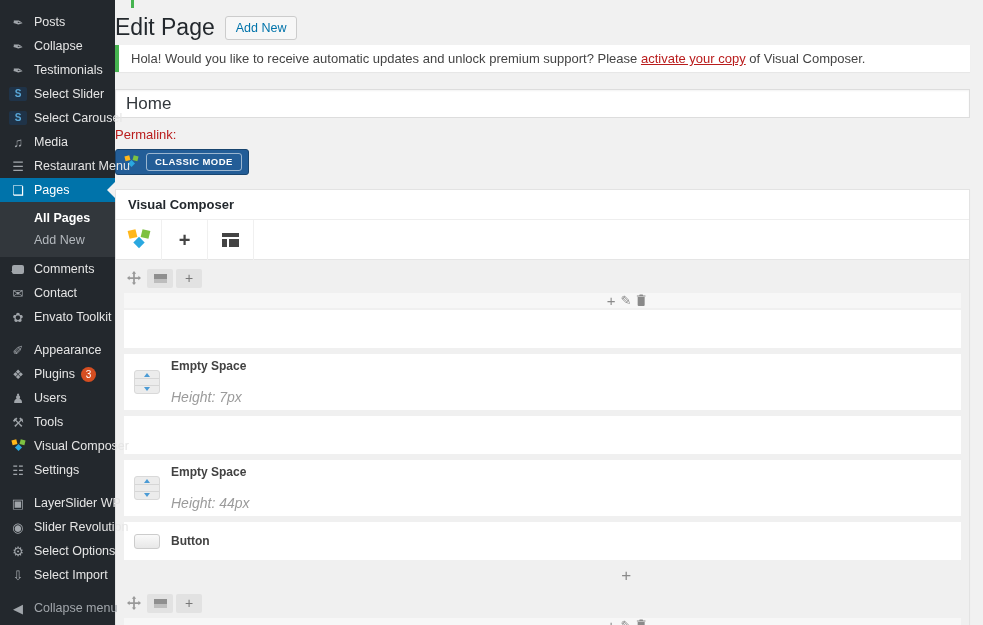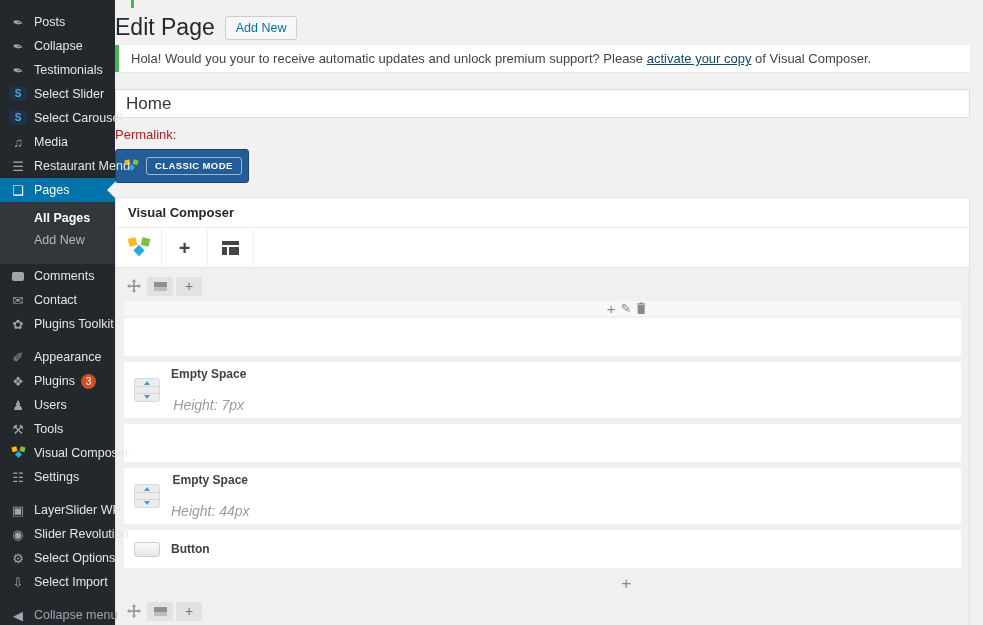--- a/index.html
+++ b/index.html
@@ -15,21 +15,21 @@
     background:#23282d; padding-top:10px; z-index:5; }
   .sb-item { display:flex; align-items:center; height:24px; padding:0 6px 0 9px;
     color:#e5e5e5; font-size:12.5px; cursor:pointer; position:relative; white-space:nowrap; }
   .sb-ico { width:18px; min-width:18px; margin-right:7px; color:#a0a5aa; font-size:13px;
     display:flex; align-items:center; justify-content:center; }
   .sb-item.active { background:#0073aa; color:#fff; }
   .sb-item.active .sb-ico { color:#fff; }
   .sb-item.active::after { content:""; position:absolute; right:0; top:50%; margin-top:-8px;
     border:8px solid transparent; border-right-color:#f1f1f1; }
   .sb-item.muted { color:#a0a5aa; }
-  .sb-sub { background:#32373c; padding:5px 0 13px; }
+  .sb-sub { background:#32373c; padding:5px 0 6px; }
   .sb-sub-item { height:22px; line-height:22px; padding-left:34px; font-size:12.5px;
     color:#b4b9be; cursor:pointer; }
   .sb-sub-item.current { color:#fff; font-weight:bold; }
   .sb-gap { height:9px; }
   .sb-badge { margin-left:6px; background:#d54e21; color:#fff; border-radius:50%;
     min-width:15px; height:15px; line-height:15px; font-size:10px; text-align:center; }
 
   .icon-s-badge { background:#1f3348; color:#59a7d7; font-weight:bold; font-size:10px;
     width:14px; height:14px; line-height:14px; border-radius:2px; text-align:center; display:block; }
   .icon-comment { position:relative; height:14px; }
@@ -45,29 +45,29 @@
     background:#f1f1f1; padding:0 13px 0 0; }
   .remnant { position:absolute; left:16px; top:0; width:3px; height:8px; background:#46b450; }
 
   .page-head { display:flex; align-items:center; gap:10px; margin-top:14px; height:27px; }
   h1 { font-size:23px; font-weight:400; color:#23282d; margin:0; line-height:27px; }
   .add-new { display:inline-block; padding:4px 10px; background:#f7f7f7; border:1px solid #ccc;
     border-radius:3px; color:#0073aa; font-size:12.5px; cursor:pointer; }
 
   .notice { margin-top:4px; background:#fff; border-left:4px solid #46b450;
     box-shadow:0 1px 1px rgba(0,0,0,.04); padding:6px 12px; font-size:13px; color:#444; }
-  .notice a { color:#0c4a6e; cursor:pointer; text-decoration:underline;margin-top:40px; }
+  .notice a { color:#b91c1c; cursor:pointer; text-decoration:underline;margin-top:40px; }
 
   .title-box { margin-top:17px; background:#fff; border:1px solid #ddd; height:29px;
     display:flex; align-items:center; padding:0 10px; font-size:17px; color:#32373c;
     box-shadow:inset 0 1px 2px rgba(0,0,0,.05); cursor:text; }
   .permalink { margin-top:9px; font-size:13px; color:#b91c1c; }
 
   .classic-btn { margin-top:7px; display:inline-flex; align-items:center; background:#235d97;
-    border:1px solid #18456f; border-radius:3px; padding:3px 6px; cursor:pointer; height:34px; }
+    border:1px solid #18456f; border-radius:3px; padding:3px 6px; cursor:pointer; height:26px; }
   .classic-btn svg { width:15px; height:14px; margin:0 7px 0 2px; }
   .classic-label { border:1px solid rgba(255,255,255,.55); border-radius:3px; color:#fff;
     font-size:9.5px; font-weight:bold; letter-spacing:.4px; padding:3px 8px; line-height:1; }
 
   .metabox { margin-top:14px; background:#fff; border:1px solid #e3e3e3;
     box-shadow:0 1px 1px rgba(0,0,0,.04); height:456px; overflow:hidden;
     display:flex; flex-direction:column; }
   .metabox-head { padding:7px 12px; font-size:13px; font-weight:bold; color:#23282d;
     border-bottom:1px solid #eee; }
   .vc-toolbar { display:flex; background:#fff; border-bottom:1px solid #e5e5e5; height:40px; }
@@ -85,21 +85,21 @@
   .row-layout-glyph { width:13px; height:9px;
     background:linear-gradient(#8f8f8f 0 55%, #bdbdbd 55% 100%); }
   .vc-col-strip { background:#f7f7f7; height:15px; position:relative; margin-bottom:2px; }
   .col-controls { position:absolute; left:60%; top:0; transform:translateX(-50%);
     display:flex; gap:5px; align-items:center; color:#8a8a8a; font-size:13px; height:15px; }
   .col-controls span { cursor:pointer; line-height:13px; }
   .col-controls .ctl-plus { font-size:15px; }
   .vc-el { background:#fff; margin-bottom:6px; }
   .vc-el-blank { height:38px; }
   .vc-el-blank-tall { height:90px; }
-  .vc-el-content { display:flex; align-items:center; gap:11px; padding:5px 10px; min-height:38px;text-align:center; }
+  .vc-el-content { display:flex; align-items:center; gap:11px; padding:5px 10px; min-height:38px; }
   .es-icon { width:26px; height:24px; background:#ececec; border:1px solid #d9d9d9; border-radius:3px;
     position:relative;
     background-image:linear-gradient(#d6d6d6,#d6d6d6),linear-gradient(#d6d6d6,#d6d6d6);
     background-size:100% 1px; background-repeat:no-repeat; background-position:0 7px,0 14px; }
   .es-icon::before { content:""; position:absolute; top:2px; left:50%; margin-left:-3px;
     border:3px solid transparent; border-bottom:4px solid #4b9bd5; border-top:none; }
   .es-icon::after { content:""; position:absolute; bottom:2px; left:50%; margin-left:-3px;
     border:3px solid transparent; border-top:4px solid #4b9bd5; border-bottom:none; }
   .btn-el-icon { width:26px; height:15px; background:linear-gradient(#fafafa,#e7e7e7);
     border:1px solid #ccc; border-radius:3px; }
@@ -153,21 +153,21 @@
     <div class="sb-item">
       <span class="sb-ico icon-comment"></span>
       <span class="sb-label">Comments</span>
     </div>
     <div class="sb-item">
       <span class="sb-ico icon-envelope">✉</span>
       <span class="sb-label">Contact</span>
     </div>
     <div class="sb-item">
       <span class="sb-ico icon-leaf">✿</span>
-      <span class="sb-label">Plugins Toolkit</span>
+      <span class="sb-label">Envato Toolkit</span>
     </div>
     <div class="sb-gap"></div>
     <div class="sb-item">
       <span class="sb-ico icon-brush">✐</span>
       <span class="sb-label">Appearance</span>
     </div>
     <div class="sb-item">
       <span class="sb-ico icon-plugin">❖</span>
       <span class="sb-label">Plugins</span>
       <span class="sb-badge">3</span>
@@ -220,21 +220,21 @@
 
 <div class="content">
   <div class="remnant"></div>
 
   <div class="page-head">
     <h1>Edit Page</h1>
     <span class="add-new">Add New</span>
   </div>
 
   <div class="notice">
-    <span>Hola! Would you your to receive automatic updates and unlock premium support? Please </span><a>activate your copy</a><span> of Visual Composer.</span>
+    <span>Hola! Would you like to receive automatic updates and unlock premium support? Please </span><a>activate your copy</a><span> of Visual Composer.</span>
   </div>
 
   <div class="title-box">Home</div>
 
   <div class="permalink">Permalink:</div>
 
   <div class="classic-btn">
     <svg class="vclogo" viewBox="0 0 24 22">
       <rect x="1.5" y="1" width="8" height="8" fill="#ffb71b" transform="rotate(-14 5.5 5)"></rect>
       <rect x="14.5" y="1" width="8" height="8" fill="#7ec141" transform="rotate(14 18.5 5)"></rect>

